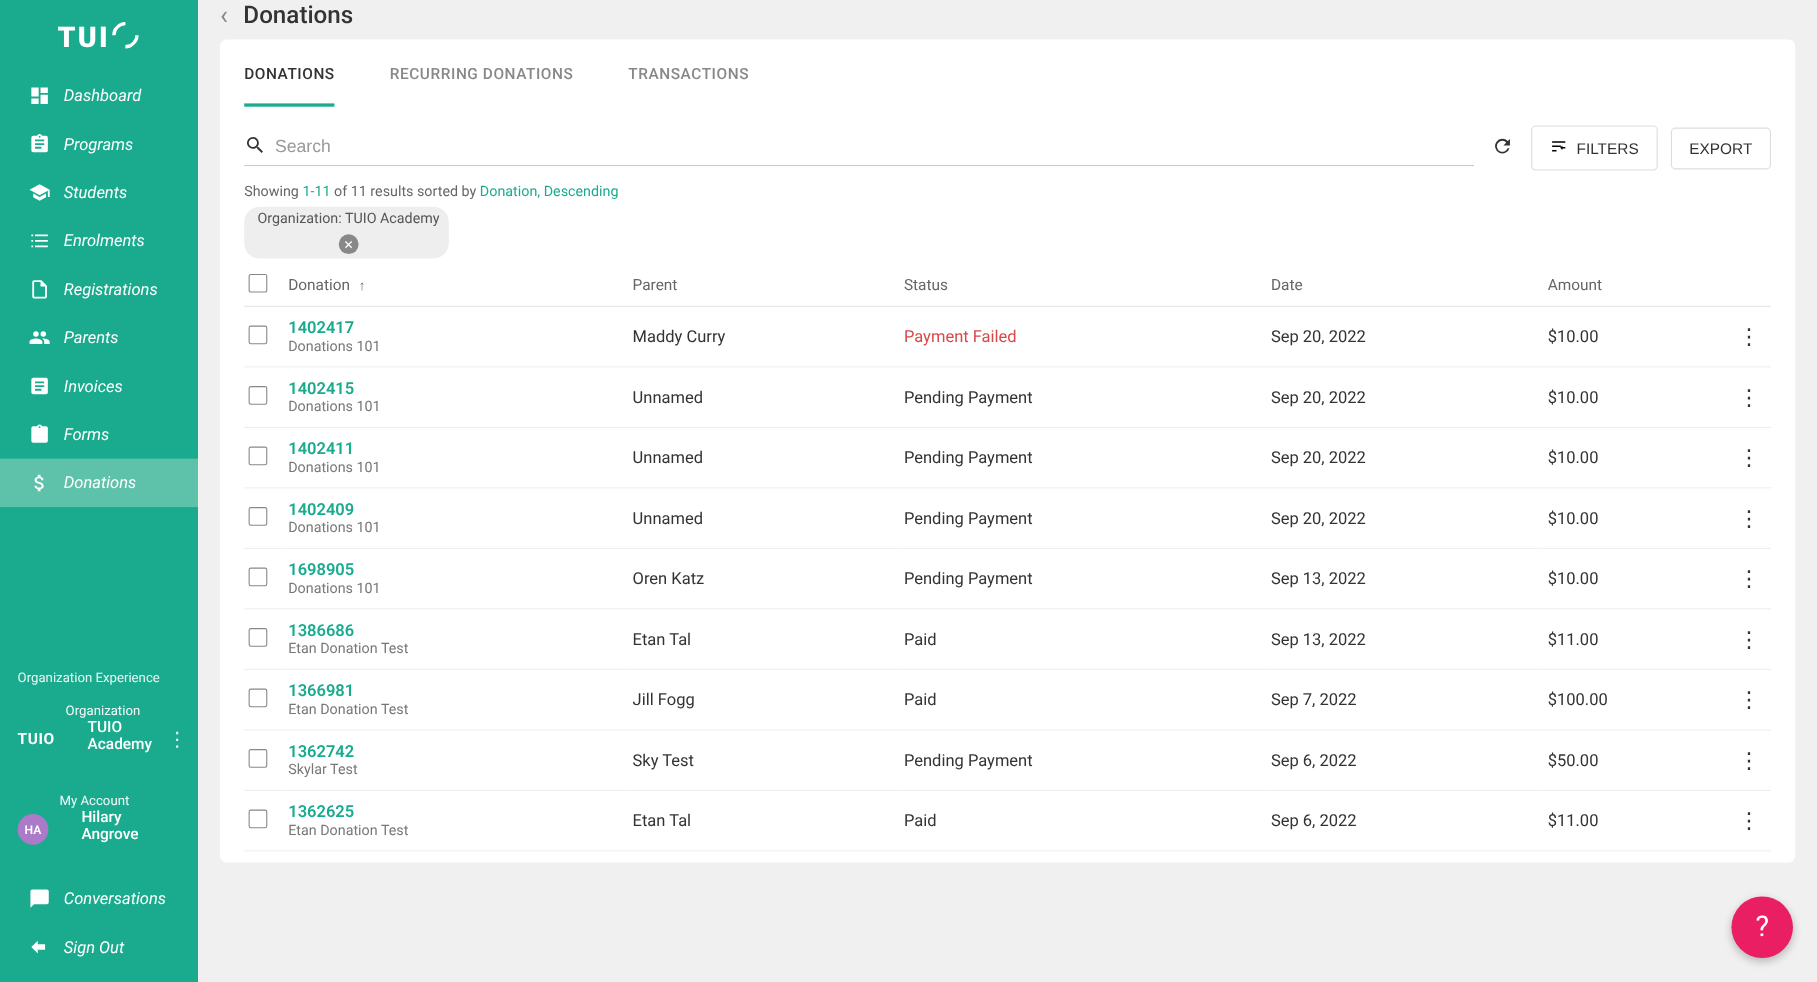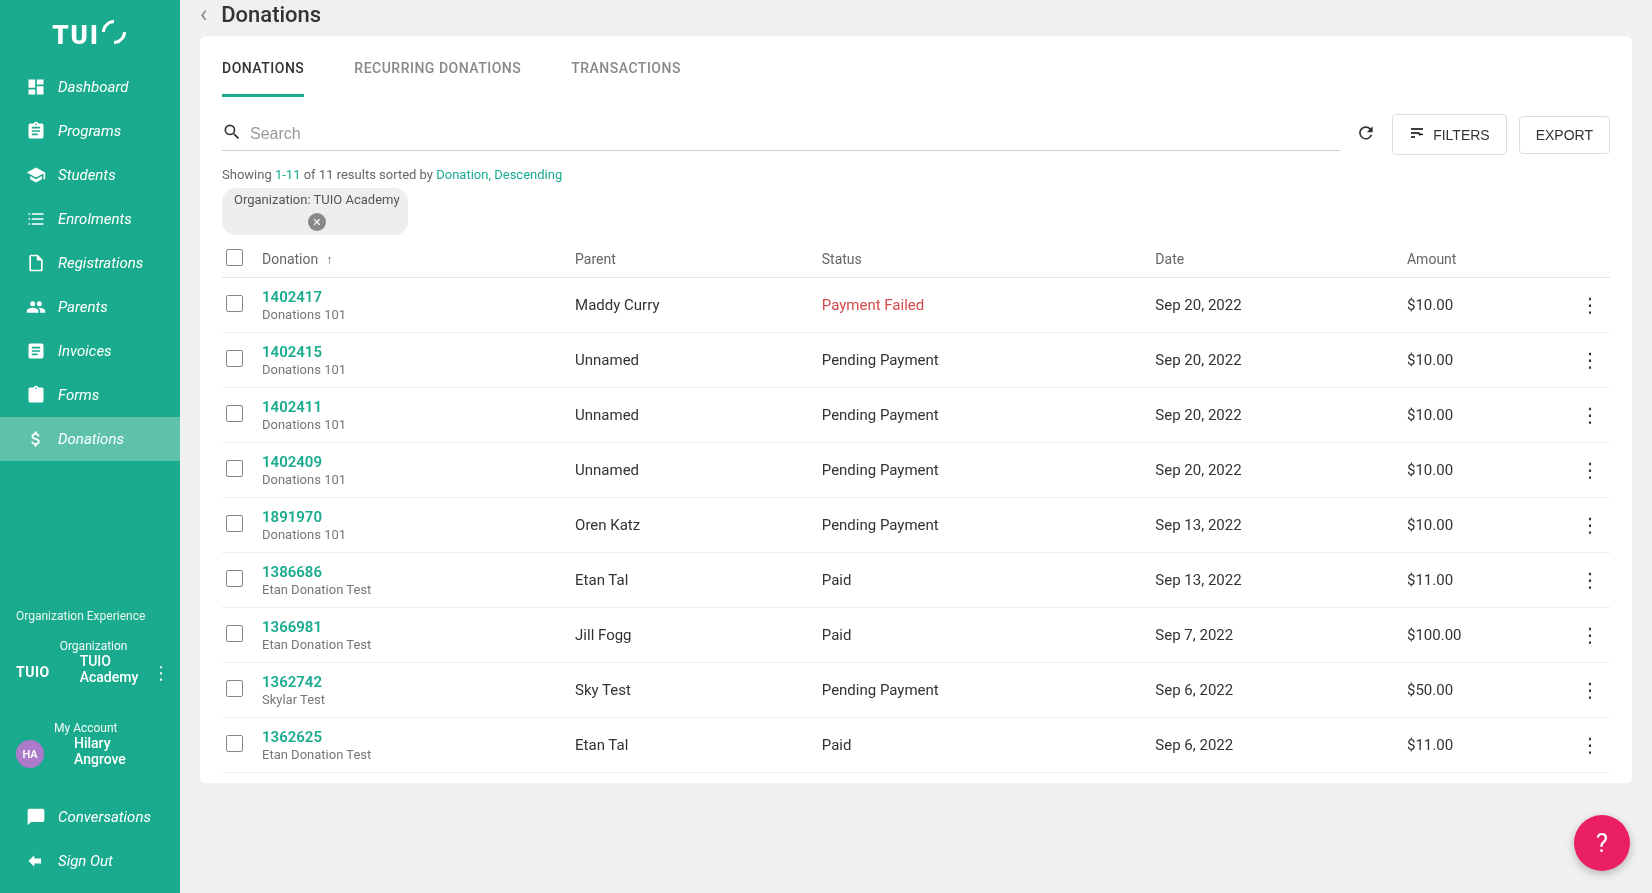--- a/index.html
+++ b/index.html
@@ -285,21 +285,21 @@
               </td>
               <td>Unnamed</td>
               <td class="">Pending Payment</td>
               <td>Sep 20, 2022</td>
               <td>$10.00</td>
               <td class="row-kebab">⋮</td>
             </tr>
             <tr>
               <td><span class="chk"></span></td>
               <td>
-                <div class="donation-id">1891970</div>
+                <div class="donation-id">1698905</div>
                 <div class="donation-sub">Donations 101</div>
               </td>
               <td>Oren Katz</td>
               <td class="">Pending Payment</td>
               <td>Sep 13, 2022</td>
               <td>$10.00</td>
               <td class="row-kebab">⋮</td>
             </tr>
             <tr>
               <td><span class="chk"></span></td>

